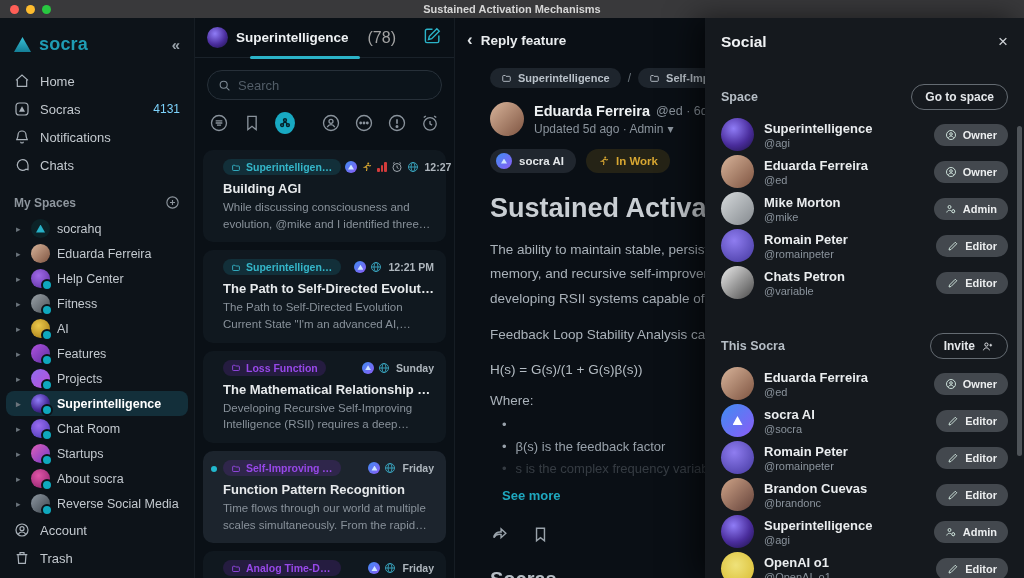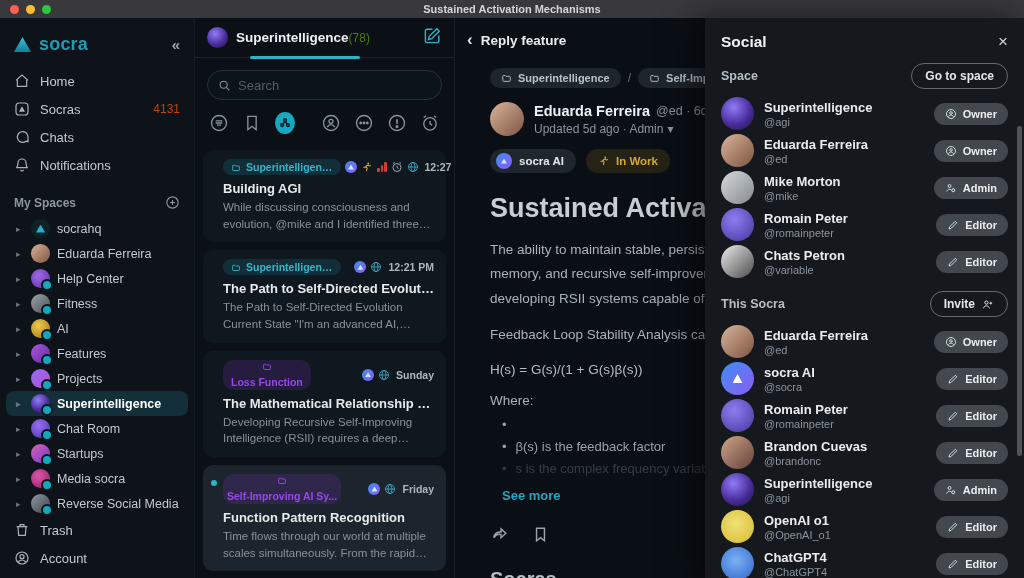--- a/index.html
+++ b/index.html
@@ -21,21 +21,21 @@
   .sidebar { position:absolute; left:0; top:0; bottom:0; width:195px; background:#0d1319;
     border-right:1px solid #161d24; padding-top:8px; }
   .brand-row { display:flex; align-items:center; padding:8px 14px 12px 14px; }
   .brand-tri { width:17px; height:15px; background:linear-gradient(180deg,#39c2d8,#147e96);
     clip-path:polygon(50% 0,100% 100%,0 100%); margin-right:8px; }
   .brand-name { color:#1f9cb4; font-size:18px; font-weight:800; letter-spacing:.2px; flex:1; }
   .collapse { color:#9aa3ab; font-size:15px; font-weight:700; cursor:pointer; }
   .nav-item { display:flex; align-items:center; gap:10px; padding:6px 14px; color:#c3c9cf;
     font-size:13px; cursor:pointer; }
   .nav-item svg { width:16px; height:16px; stroke:#aab2ba; flex:none; }
-  .nav-count { margin-left:auto; color:#c2410c; font-size:12px; }
+  .nav-count { margin-left:auto; color:#7dd3fc; font-size:12px; }
   .section-row { display:flex; align-items:center; padding:16px 14px 6px 14px; }
   .section-label { color:#8d959d; font-size:12px; font-weight:700; flex:1; }
   .add-icon { color:#8d959d; font-size:14px; cursor:pointer; }
   .space-item { display:flex; align-items:center; gap:7px; padding:3px 8px 3px 10px;
     margin:0 6px; border-radius:8px; color:#c3c9cf; font-size:12.5px; cursor:pointer; height:25px; }
   .space-item.selected { background:#132f3a; color:#fff; font-weight:700; }
   .sp-chev { color:#6b747c; font-size:9px; width:8px; flex:none; }
   .sp-avatar { width:19px; height:19px; border-radius:50%; position:relative; flex:none; }
   .sp-avatar.badged::after { content:""; position:absolute; right:-3px; bottom:-3px; width:8px;
     height:8px; border-radius:50%; background:#0fa8bd; border:2px solid #0d1319; }
@@ -68,21 +68,21 @@
   .av-openai { background:radial-gradient(circle at 45% 40%,#efe27a,#d8ba2c); }
   .av-chatgpt { background:radial-gradient(circle at 45% 40%,#7db2f5,#2a63c8); }
 
   
   .feed { position:absolute; left:195px; top:0; bottom:0; width:260px; background:#0a1016;
     border-right:1px solid #161d24; }
   .feed-header { position:relative; height:40px; display:flex; align-items:center;
     padding:0 12px; border-bottom:1px solid #1a222a; }
   .feed-avatar { width:21px; height:21px; border-radius:50%; margin-right:8px; }
   .feed-title { color:#eef1f3; font-size:13.5px; font-weight:800; }
-  .feed-count { color:#4d7c0f; font-size:12px; margin-left:0; }
+  .feed-count { color:#a3a3a3; font-size:16px; margin-left:19px; }
   .compose { margin-left:auto; color:#2bb3c8; cursor:pointer; }
   .compose svg { width:19px; height:19px; stroke:#2bb3c8; }
   .tab-underline { position:absolute; left:55px; bottom:-2px; width:110px; height:3px;
     background:#2bb3c8; border-radius:2px; }
   .search-wrap { margin:12px 12px 8px 12px; height:30px; border:1px solid #273039;
     border-radius:16px; background:#0c141b; display:flex; align-items:center; padding:0 10px; gap:7px; }
   .search-wrap svg { width:13px; height:13px; stroke:#7e8a94; flex:none; }
   .search-input { background:transparent; border:none; outline:none; color:#aeb6bd;
     font-size:13px; width:100%; }
   .search-input::placeholder { color:#525d67; }
@@ -99,21 +99,21 @@
   .card.selected { background:#1c242d; }
   .unread-dot { position:absolute; left:8px; top:15px; width:6px; height:6px; border-radius:50%;
     background:#22b8cd; }
   .card-top { display:flex; align-items:center; gap:4px; }
   .tag { display:inline-flex; align-items:center; gap:5px; border-radius:10px; padding:2px 8px;
     font-size:10.5px; font-weight:700; max-width:118px; }
   .tag svg { width:10px; height:9px; flex:none; }
   .tag span { overflow:hidden; white-space:nowrap; text-overflow:ellipsis; }
   .tag.teal { background:rgba(34,170,192,.16); color:#35b6c9; }
   .tag.teal svg { stroke:#35b6c9; }
-  .tag.purple { background:rgba(147,51,234,.16); color:#9748e8;flex-direction:column; }
+  .tag.purple { background:rgba(147,51,234,.16); color:#9748e8; }
   .tag.purple svg { stroke:#9748e8; }
   .card-meta { margin-left:auto; display:flex; align-items:center; gap:4px; }
   .mini-logo { width:12px; height:12px; border-radius:50%;
     background:linear-gradient(135deg,#3f8df2,#8b5cf6); display:inline-flex; align-items:center;
     justify-content:center; }
   .mini-logo::before { content:""; width:6px; height:5px; background:#cfe6ff;
     clip-path:polygon(50% 0,100% 100%,0 100%); }
   .mini-bars { display:inline-flex; align-items:flex-end; gap:1px; height:10px; }
   .mini-bars i { width:2.5px; background:#d23b3b; border-radius:1px; }
   .mini-bars i:nth-child(1){height:4px}.mini-bars i:nth-child(2){height:7px}.mini-bars i:nth-child(3){height:10px}
@@ -165,21 +165,21 @@
   .doc-actions { display:flex; gap:22px; margin-top:22px; color:#8a939c; }
   .doc-actions svg { width:19px; height:19px; stroke:#9aa3ab; cursor:pointer; }
   .replies-heading { color:#b6bec5; font-size:20px; font-weight:800; margin-top:24px; }
 
   
   .members { position:absolute; right:0; top:0; bottom:0; width:319px; background:#15191e;
     box-shadow:-10px 0 28px rgba(0,0,0,.55); padding:14px 16px 0 16px; }
   .members-header { display:flex; align-items:center; }
   .members-title { color:#f0f2f4; font-size:15.5px; font-weight:800; flex:1; }
   .members-close { color:#d0d4d8; font-size:17px; cursor:pointer; }
-  .mem-section { display:flex; align-items:center; margin-top:11px; margin-bottom:6px; }
+  .mem-section { display:flex; align-items:center; margin-top:32px; margin-bottom:6px; }
   .mem-section-label { color:#b6bec6; font-size:12.5px; font-weight:800; flex:1; }
   .pill-btn { display:inline-flex; align-items:center; gap:6px; border:1px solid #646b72;
     color:#e4e7ea; font-size:12px; font-weight:700; border-radius:15px; padding:5px 13px; cursor:pointer; }
   .pill-btn svg { width:13px; height:13px; stroke:#e4e7ea; }
   .m-row { display:flex; align-items:center; gap:10px; padding:5px 0; height:37px; }
   .m-av { width:33px; height:33px; border-radius:50%; flex:none; }
   .m-info { flex:1; min-width:0; }
   .m-name { display:block; color:#eaedef; font-size:13px; font-weight:800; white-space:nowrap;
     overflow:hidden; text-overflow:ellipsis; }
   .m-handle { display:block; color:#8a939c; font-size:11px; margin-top:1px; }
@@ -231,30 +231,30 @@
       <div class="nav-item">
         <svg viewBox="0 0 24 24" fill="none" stroke-width="1.8">
             <rect x="3" y="3" width="18" height="18" rx="5"></rect>
             <path d="M12 8l4.5 8h-9z" fill="#aab2ba" stroke="none"></path>
           </svg>
         <span>Socras</span>
         <span class="nav-count">4131</span>
       </div>
       <div class="nav-item">
         <svg viewBox="0 0 24 24" fill="none" stroke-width="1.8">
-            <path d="M21 12a8 8 0 1 0-3.1 6.3L21 19z"></path>
-          </svg>
-        <span>Chats</span>
-      </div>
-      <div class="nav-item">
-        <svg viewBox="0 0 24 24" fill="none" stroke-width="1.8">
             <path d="M6 9a6 6 0 1 1 12 0c0 5 2 6 2 7H4c0-1 2-2 2-7z"></path>
             <path d="M10 19a2 2 0 0 0 4 0"></path>
           </svg>
         <span>Notifications</span>
+      </div>
+      <div class="nav-item">
+        <svg viewBox="0 0 24 24" fill="none" stroke-width="1.8">
+            <path d="M21 12a8 8 0 1 0-3.1 6.3L21 19z"></path>
+          </svg>
+        <span>Chats</span>
       </div>
 
       <div class="section-row">
         <span class="section-label">My Spaces</span>
         <svg class="add-icon" viewBox="0 0 24 24" width="15" height="15" fill="none" stroke="#8d959d" stroke-width="1.8">
             <circle cx="12" cy="12" r="9"></circle>
             <path d="M12 8v8M8 12h8"></path>
           </svg>
       </div>
 
@@ -304,42 +304,42 @@
         <span class="sp-name">Chat Room</span>
       </div>
       <div class="space-item">
         <span class="sp-chev">▸</span>
         <span class="sp-avatar av-startups badged"></span>
         <span class="sp-name">Startups</span>
       </div>
       <div class="space-item">
         <span class="sp-chev">▸</span>
         <span class="sp-avatar av-about badged"></span>
-        <span class="sp-name">Media socra</span>
+        <span class="sp-name">About socra</span>
       </div>
       <div class="space-item">
         <span class="sp-chev">▸</span>
         <span class="sp-avatar av-reverse badged"></span>
         <span class="sp-name">Reverse Social Media</span>
       </div>
 
       <div class="sb-footer">
-        <div class="nav-item">
-          <svg viewBox="0 0 24 24" fill="none" stroke-width="1.8">
-              <path d="M4 7h16M9 7V4h6v3M6 7l1 13h10l1-13"></path>
-            </svg>
-          <span>Trash</span>
-        </div>
         <div class="nav-item">
           <svg viewBox="0 0 24 24" fill="none" stroke-width="1.8">
               <circle cx="12" cy="12" r="9"></circle>
               <circle cx="12" cy="10" r="3"></circle>
               <path d="M6.5 18.5c1-2.5 3-3.5 5.5-3.5s4.5 1 5.5 3.5"></path>
             </svg>
           <span>Account</span>
+        </div>
+        <div class="nav-item">
+          <svg viewBox="0 0 24 24" fill="none" stroke-width="1.8">
+              <path d="M4 7h16M9 7V4h6v3M6 7l1 13h10l1-13"></path>
+            </svg>
+          <span>Trash</span>
         </div>
       </div>
     </div>
 
     <div class="feed">
       <div class="feed-header">
         <span class="feed-avatar av-super"></span>
         <span class="feed-title">Superintelligence</span>
         <span class="feed-count">(78)</span>
         <span class="compose">

